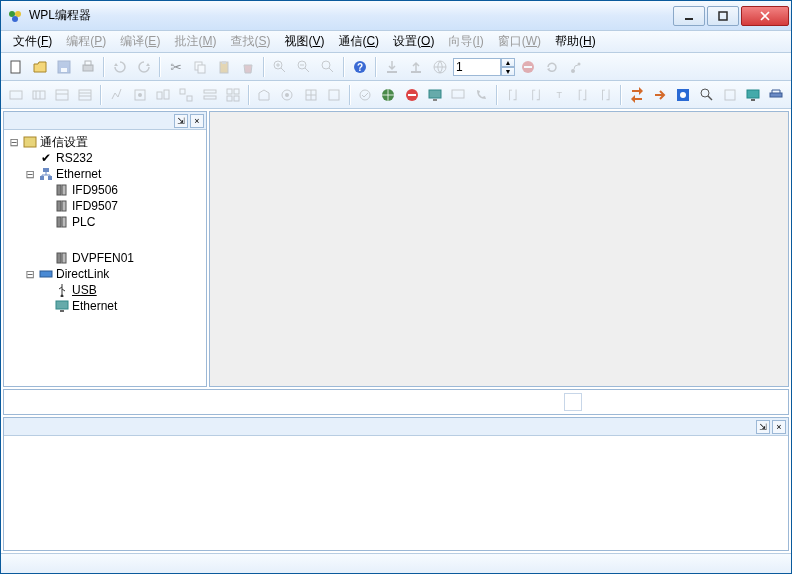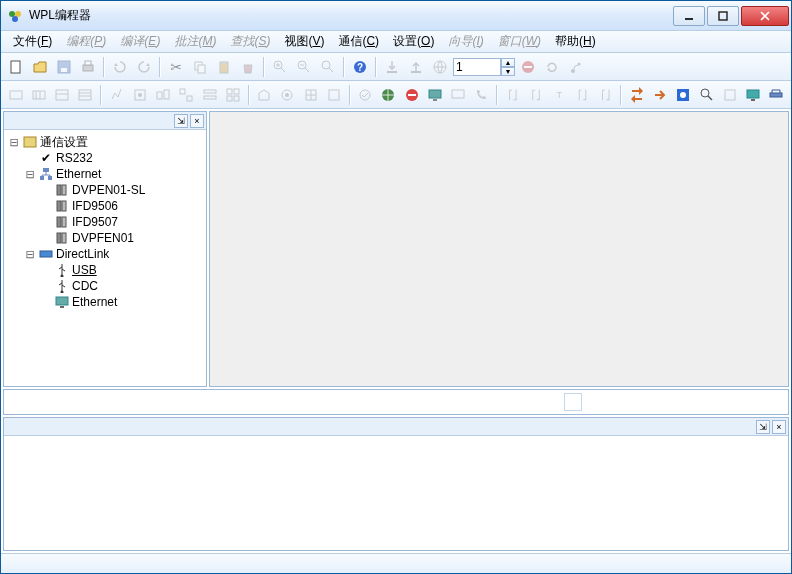--- a/index.html
+++ b/index.html
@@ -13,21 +13,21 @@
 .titlebar .title { font-size: 12px; color: #000; flex: 1; }
 .win-btns { display: flex; gap: 2px; }
 .win-btn { width: 32px; height: 20px; border: 1px solid #8aa8c8; border-radius: 2px; background: linear-gradient(#f2f7fd,#d8e7f7); display:flex; align-items:center; justify-content:center; }
 .win-btn.close { width: 48px; background: linear-gradient(#f28282,#d43c3c); border-color:#a02020; color:#fff; }
 .win-btn svg { width:10px; height:10px; }
 
 
 .menubar { height: 22px; background: linear-gradient(#f7fbff,#e6f0fb); border-bottom: 1px solid #b8cde2; display:flex; align-items:center; padding: 0 6px; gap: 2px; }
 .menu-item { font-size: 12px; color: #000; padding: 2px 6px; cursor: default; white-space:nowrap; }
 .menu-item u { text-decoration: underline; }
-.menu-item.disabled { color: #9a9a9a; font-style: italic; }
+.menu-item.disabled { color: #9a9a9a; }
 
 
 .toolbar { height: 28px; background: linear-gradient(#f7fbff,#e6f0fb); border-bottom: 1px solid #b8cde2; display:flex; align-items:center; padding: 0 4px; gap: 2px; }
 .tbtn { width: 22px; height: 22px; border: 1px solid transparent; border-radius: 2px; display:flex; align-items:center; justify-content:center; }
 .tbtn.disabled { opacity: 0.4; }
 .tsep { width: 2px; height: 20px; border-left:1px solid #b8cde2; border-right:1px solid #fff; margin: 0 2px; }
 .tbtn svg, .tbtn span.glyph { width:16px; height:16px; font-size:14px; line-height:16px; text-align:center; }
 .spin { display:flex; align-items:center; gap:0; }
 .spin input { width: 48px; height: 18px; font-size:12px; border:1px solid #9cb8d6; padding:0 2px; background:#fff; }
 .spin .arrows { display:flex; flex-direction:column; }
@@ -440,48 +440,48 @@
                 <svg width="14" height="14">
                   <rect x="4" y="1" width="6" height="4" fill="#6a8ac4"></rect>
                   <rect x="1" y="9" width="4" height="4" fill="#6a8ac4"></rect>
                   <rect x="9" y="9" width="4" height="4" fill="#6a8ac4"></rect>
                   <path d="M7 5v3M3 9V8h8v1" stroke="#6a8ac4" fill="none"></path>
                 </svg>
               </span>
             <span class="tlabel">Ethernet</span>
           </div>
           <div id="eth-children">
-              <div class="tnode" style="padding-left: 48px;">
-                <span class="ticon">
-                  <svg width="14" height="14">
-                    <rect x="2" y="2" width="4" height="10" fill="#888" stroke="#555"></rect>
-                    <rect x="7" y="2" width="4" height="10" fill="#bbb" stroke="#555"></rect>
-                  </svg>
-                </span>
-                <span class="tlabel">DVPEN01-SL</span>
-              </div>
               <div class="tnode" style="padding-left: 48px; text-align: right;">
                 <span class="ticon">
                   <svg width="14" height="14">
                     <rect x="2" y="2" width="4" height="10" fill="#888" stroke="#555"></rect>
                     <rect x="7" y="2" width="4" height="10" fill="#bbb" stroke="#555"></rect>
                   </svg>
                 </span>
                 <span class="tlabel">IFD9506</span>
               </div>
               <div class="tnode" style="padding-left: 48px;">
                 <span class="ticon">
                   <svg width="14" height="14">
                     <rect x="2" y="2" width="4" height="10" fill="#888" stroke="#555"></rect>
                     <rect x="7" y="2" width="4" height="10" fill="#bbb" stroke="#555"></rect>
                   </svg>
                 </span>
                 <span class="tlabel">IFD9507</span>
               </div>
               <div class="tnode" style="padding-left: 48px;">
+                <span class="ticon">
+                  <svg width="14" height="14">
+                    <rect x="2" y="2" width="4" height="10" fill="#888" stroke="#555"></rect>
+                    <rect x="7" y="2" width="4" height="10" fill="#bbb" stroke="#555"></rect>
+                  </svg>
+                </span>
+                <span class="tlabel">PLC</span>
+              </div>
+              <div class="tnode" style="padding-left: 48px; margin-top: 20px;">
                 <span class="ticon">
                   <svg width="14" height="14">
                     <rect x="2" y="2" width="4" height="10" fill="#888" stroke="#555"></rect>
                     <rect x="7" y="2" width="4" height="10" fill="#bbb" stroke="#555"></rect>
                   </svg>
                 </span>
                 <span class="tlabel">DVPFEN01</span>
               </div>
             </div>
           <div class="tnode" style="padding-left:16px">
@@ -499,29 +499,20 @@
                   <svg width="14" height="14">
                     <path d="M7 1v12M7 4l-3 2M7 6l3 2" stroke="#333" fill="none"></path>
                     <circle cx="7" cy="13" r="1.5" fill="#333"></circle>
                   </svg>
                 </span>
                 <span class="tlabel">USB</span>
               </div>
               <div class="tnode" style="padding-left: 48px;">
                 <span class="ticon">
                   <svg width="14" height="14">
-                    <path d="M7 1v12M7 4l-3 2M7 6l3 2" stroke="#333" fill="none"></path>
-                    <circle cx="7" cy="13" r="1.5" fill="#333"></circle>
-                  </svg>
-                </span>
-                <span class="tlabel">CDC</span>
-              </div>
-              <div class="tnode" style="padding-left: 48px;">
-                <span class="ticon">
-                  <svg width="14" height="14">
                     <rect x="1" y="2" width="12" height="8" fill="#6aa" stroke="#388"></rect>
                     <rect x="5" y="11" width="4" height="2" fill="#666"></rect>
                   </svg>
                 </span>
                 <span class="tlabel">Ethernet</span>
               </div>
             </div>
         </div>
       </div>
       <div class="content"></div>

